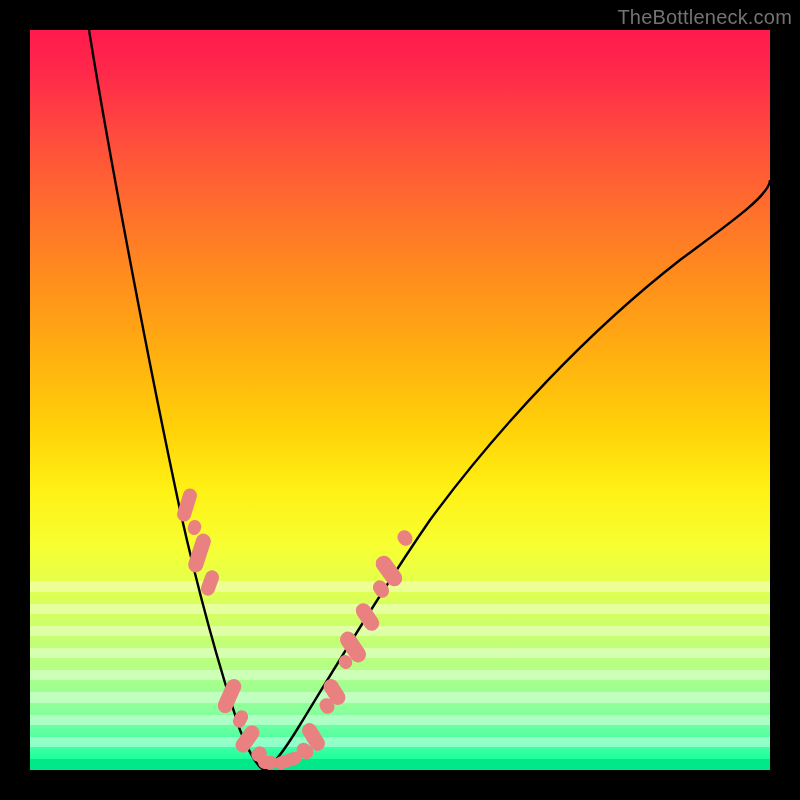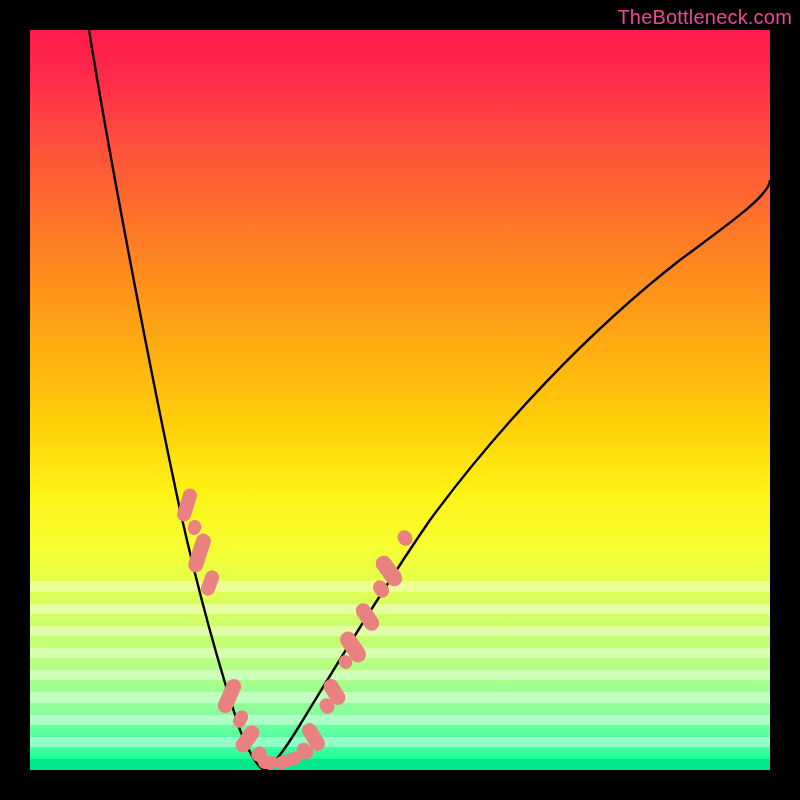--- a/index.html
+++ b/index.html
@@ -57,21 +57,21 @@
     background: #e98181;
     border-radius: 999px;
     transform-origin: center;
   }
   .attrib {
     position: absolute;
     top: 6px;
     right: 8px;
     font-family: Verdana, Arial, sans-serif;
     font-size: 20px;
-    color: #ec4899;
+    color: #737373;
     font-weight: 400;
     letter-spacing: 0.2px;
   }
 </style>
 </head>
 <body>
 
 <div class="frame">
   <div class="plot-area">
     <div class="white-band w1"></div>

